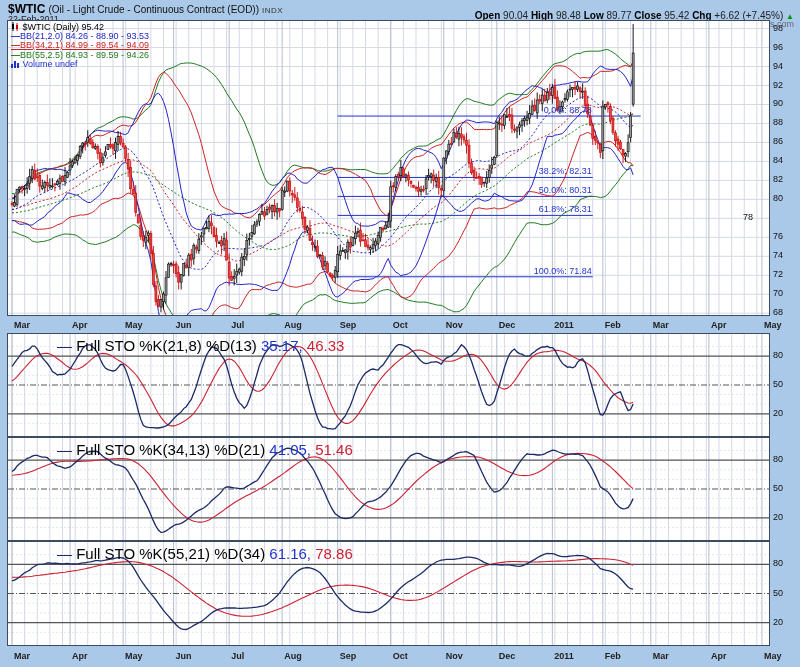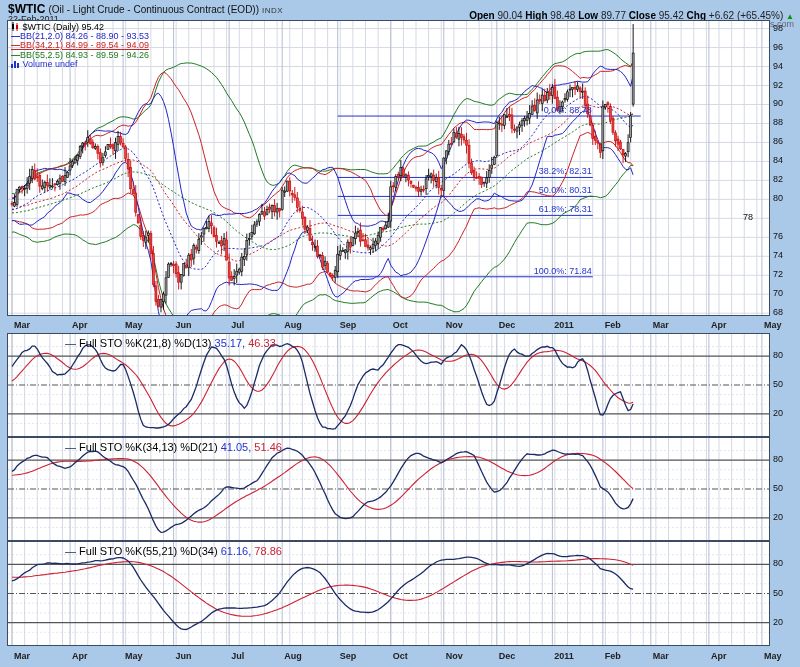--- a/index.html
+++ b/index.html
@@ -18,21 +18,21 @@
   #quote-bar{right:6px;top:10px;font-size:10px;color:#222;white-space:nowrap;}
   #quote-bar b{color:#000;}
   #chg-arrow{font-size:8px;}
   .legend{left:11px;font-size:9px;line-height:9.5px;white-space:nowrap;z-index:5;}
   .legend .dash{font-weight:bold;}
   .lrow{height:9.5px;}
   #main-legend-symbol{color:#000;}
   .axis-label{position:absolute;font-size:9px;color:#111;white-space:nowrap;}
   .month-label{position:absolute;font-size:9px;font-weight:bold;color:#222;white-space:nowrap;}
   .fib-label{position:absolute;font-size:9px;white-space:nowrap;z-index:4;}
-  .panel-legend{left:28px;font-size:11px;white-space:nowrap;z-index:5;padding-left:37px;}
+  .panel-legend{left:20px;font-size:15px;white-space:nowrap;z-index:5;padding-left:37px;}
   .icon{display:inline-block;vertical-align:-1px;}
 </style>
 </head>
 <body>
 
 <div id="stage">
 
   <div class="abs" id="header-line1">
     <span id="symbol">$WTIC</span>
     <span id="title-rest">(Oil - Light Crude - Continuous Contract (EOD))</span>
@@ -43,21 +43,21 @@
   <div class="abs" id="quote-bar">
     <b>Open</b>
     <span>90.04</span>
     <b>High</b>
     <span>98.48</span>
     <b>Low</b>
     <span>89.77</span>
     <b>Close</b>
     <span>95.42</span>
     <b>Chg</b>
-    <span>+6.62 (+65.45%)</span>
+    <span>+6.62 (+7.45%)</span>
     <span id="chg-arrow" style="color: rgb(0, 153, 0);">▲</span>
   </div>
 
   <div class="plot" id="main-plot" style="top:20px;height:296px;">
       <svg width="761" height="294">
         <line x1="0" y1="292.2051282051282" x2="763" y2="292.2051282051282" stroke="#d4d9e4" stroke-width="1"></line>
         <line x1="0" y1="273.23076923076917" x2="763" y2="273.23076923076917" stroke="#d4d9e4" stroke-width="1"></line>
         <line x1="0" y1="254.25641025641022" x2="763" y2="254.25641025641022" stroke="#d4d9e4" stroke-width="1"></line>
         <line x1="0" y1="235.28205128205124" x2="763" y2="235.28205128205124" stroke="#d4d9e4" stroke-width="1"></line>
         <line x1="0" y1="216.30769230769226" x2="763" y2="216.30769230769226" stroke="#d4d9e4" stroke-width="1"></line>

